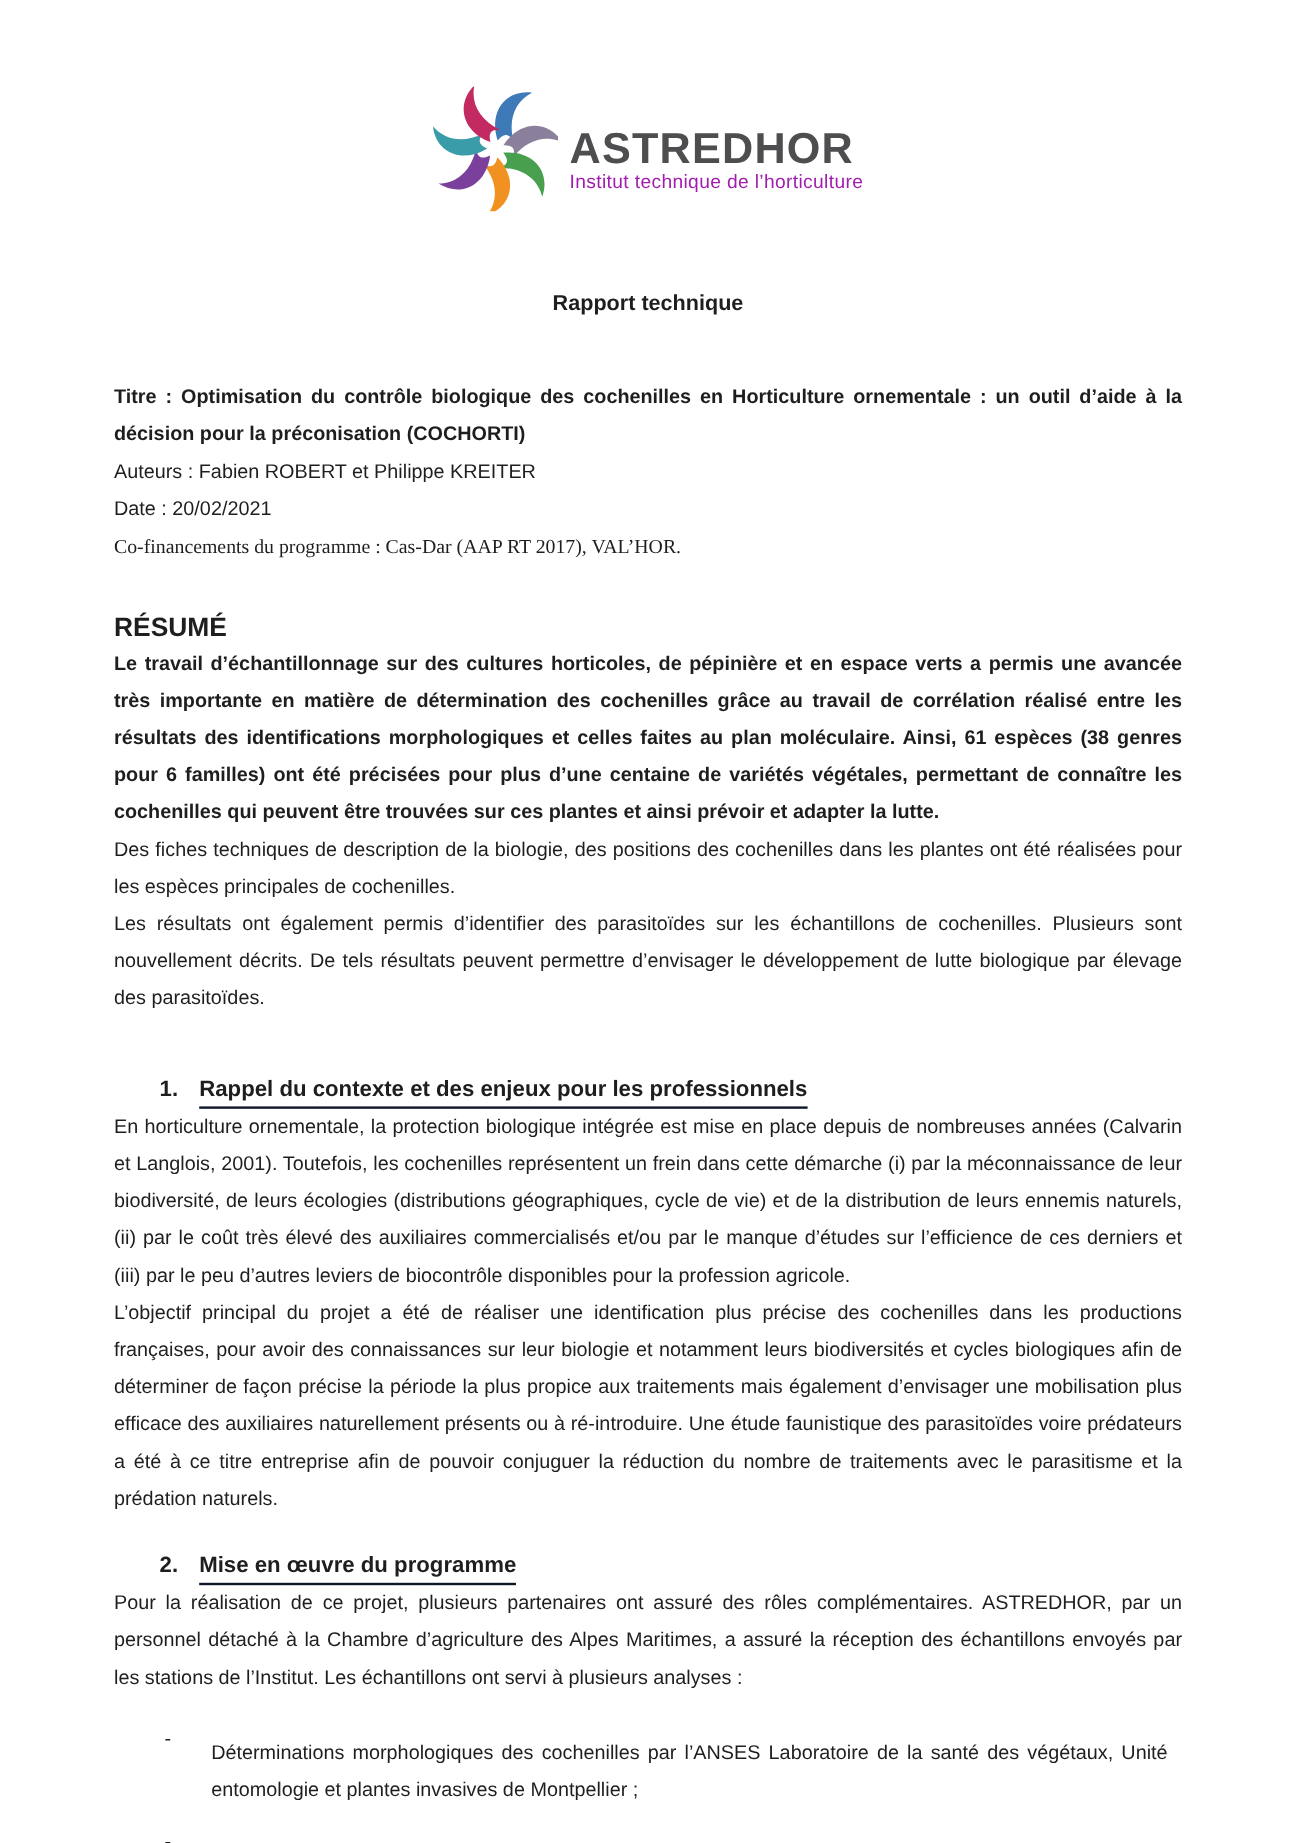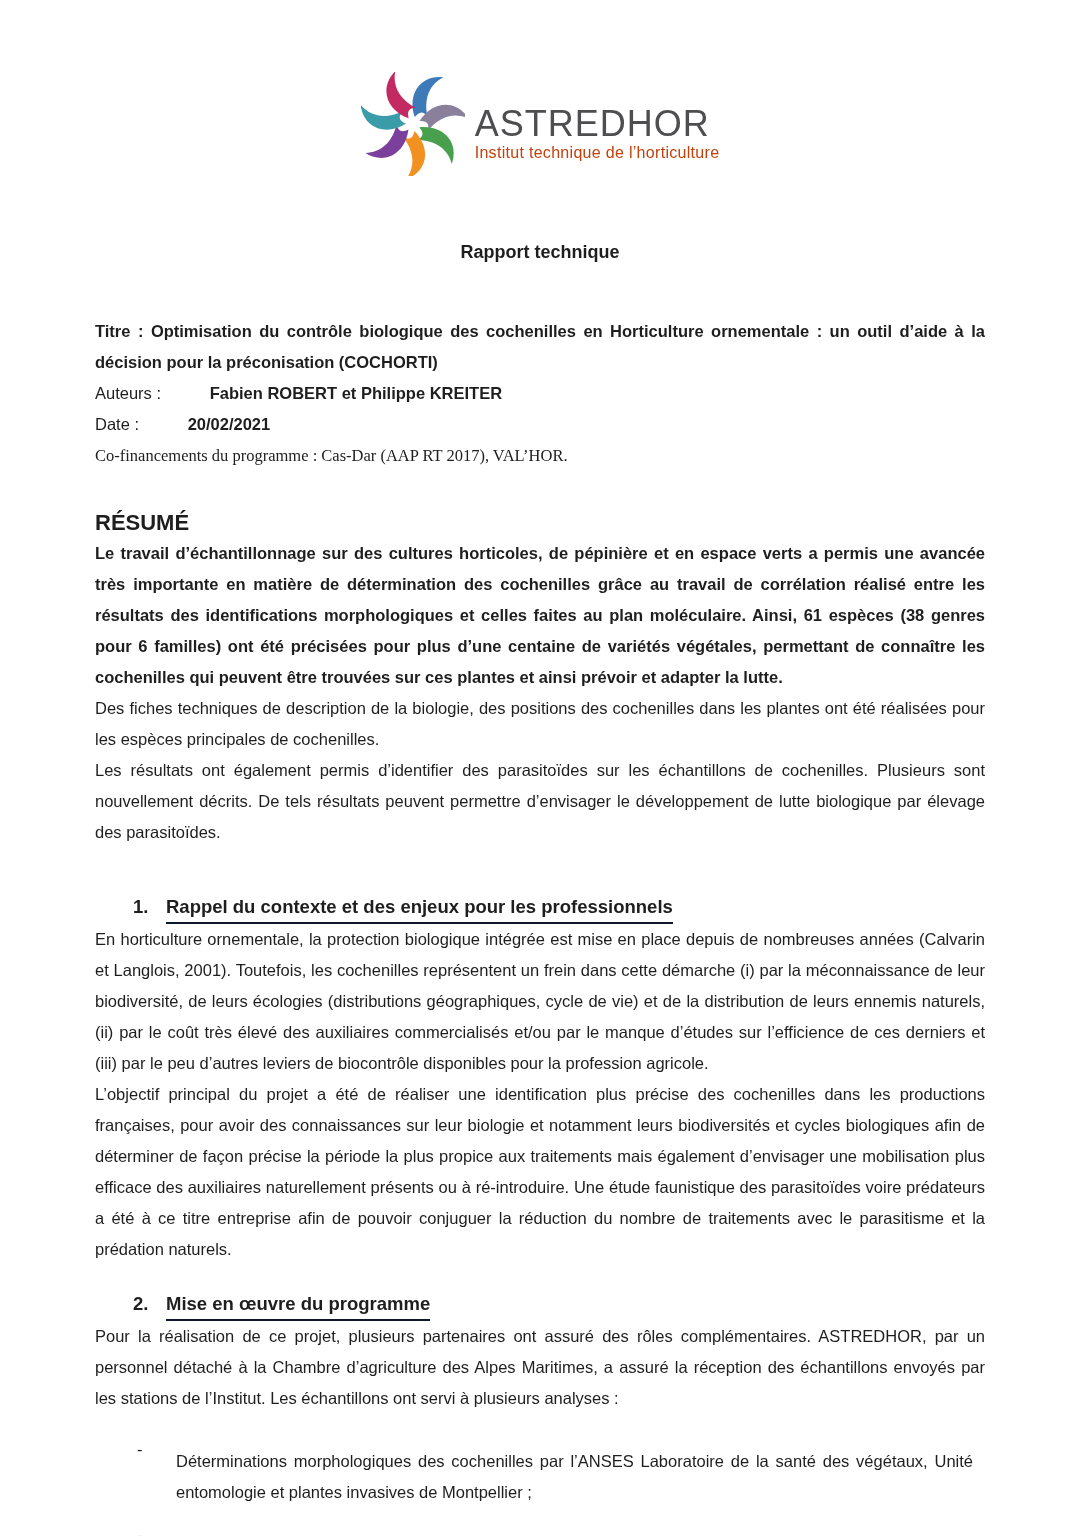--- a/index.html
+++ b/index.html
@@ -23,29 +23,29 @@
     margin-top: 72px;
     display: flex;
     justify-content: center;
     align-items: center;
     gap: 10px;
   }
   .logo-flower { width: 104px; height: 104px; flex: none; }
   .logo-text { display: flex; flex-direction: column; }
   .logo-brand {
     font-size: 36px;
-    font-weight: normal;
+    font-weight: bold;
     letter-spacing: 1px;
     color: #4e4e51;
     line-height: 38px;
     margin-top: 20px;
   }
   .logo-tagline {
     font-size: 16px;
-    color: #c2410c;
+    color: #a21caf;
     line-height: 20px;
     letter-spacing: 0.3px;
   }
 
   
   .doc-type {
     margin-top: 64px;
     text-align: center;
     font-size: 18px;
     font-weight: bold;
@@ -55,21 +55,21 @@
   p.body-text {
     margin: 0;
     font-size: 16.5px;
     line-height: 31px;
     text-align: justify;
   }
 
   .meta-block { margin-top: 52px; }
   .meta-title { font-weight: bold; }
   .meta-line { }
-  .meta-value-bold { font-weight: bold; margin-left: 44px; }
+  .meta-value-bold { font-weight: normal; }
 
   .cofinancing { margin-top: 23px; font-family: Liberation Serif, serif; }
 
   .resume-heading {
     margin-top: 36px;
     font-size: 22px;
     font-weight: bold;
     line-height: 31px;
   }
   .resume-p1 { margin-top: 9px; font-weight: bold; }

